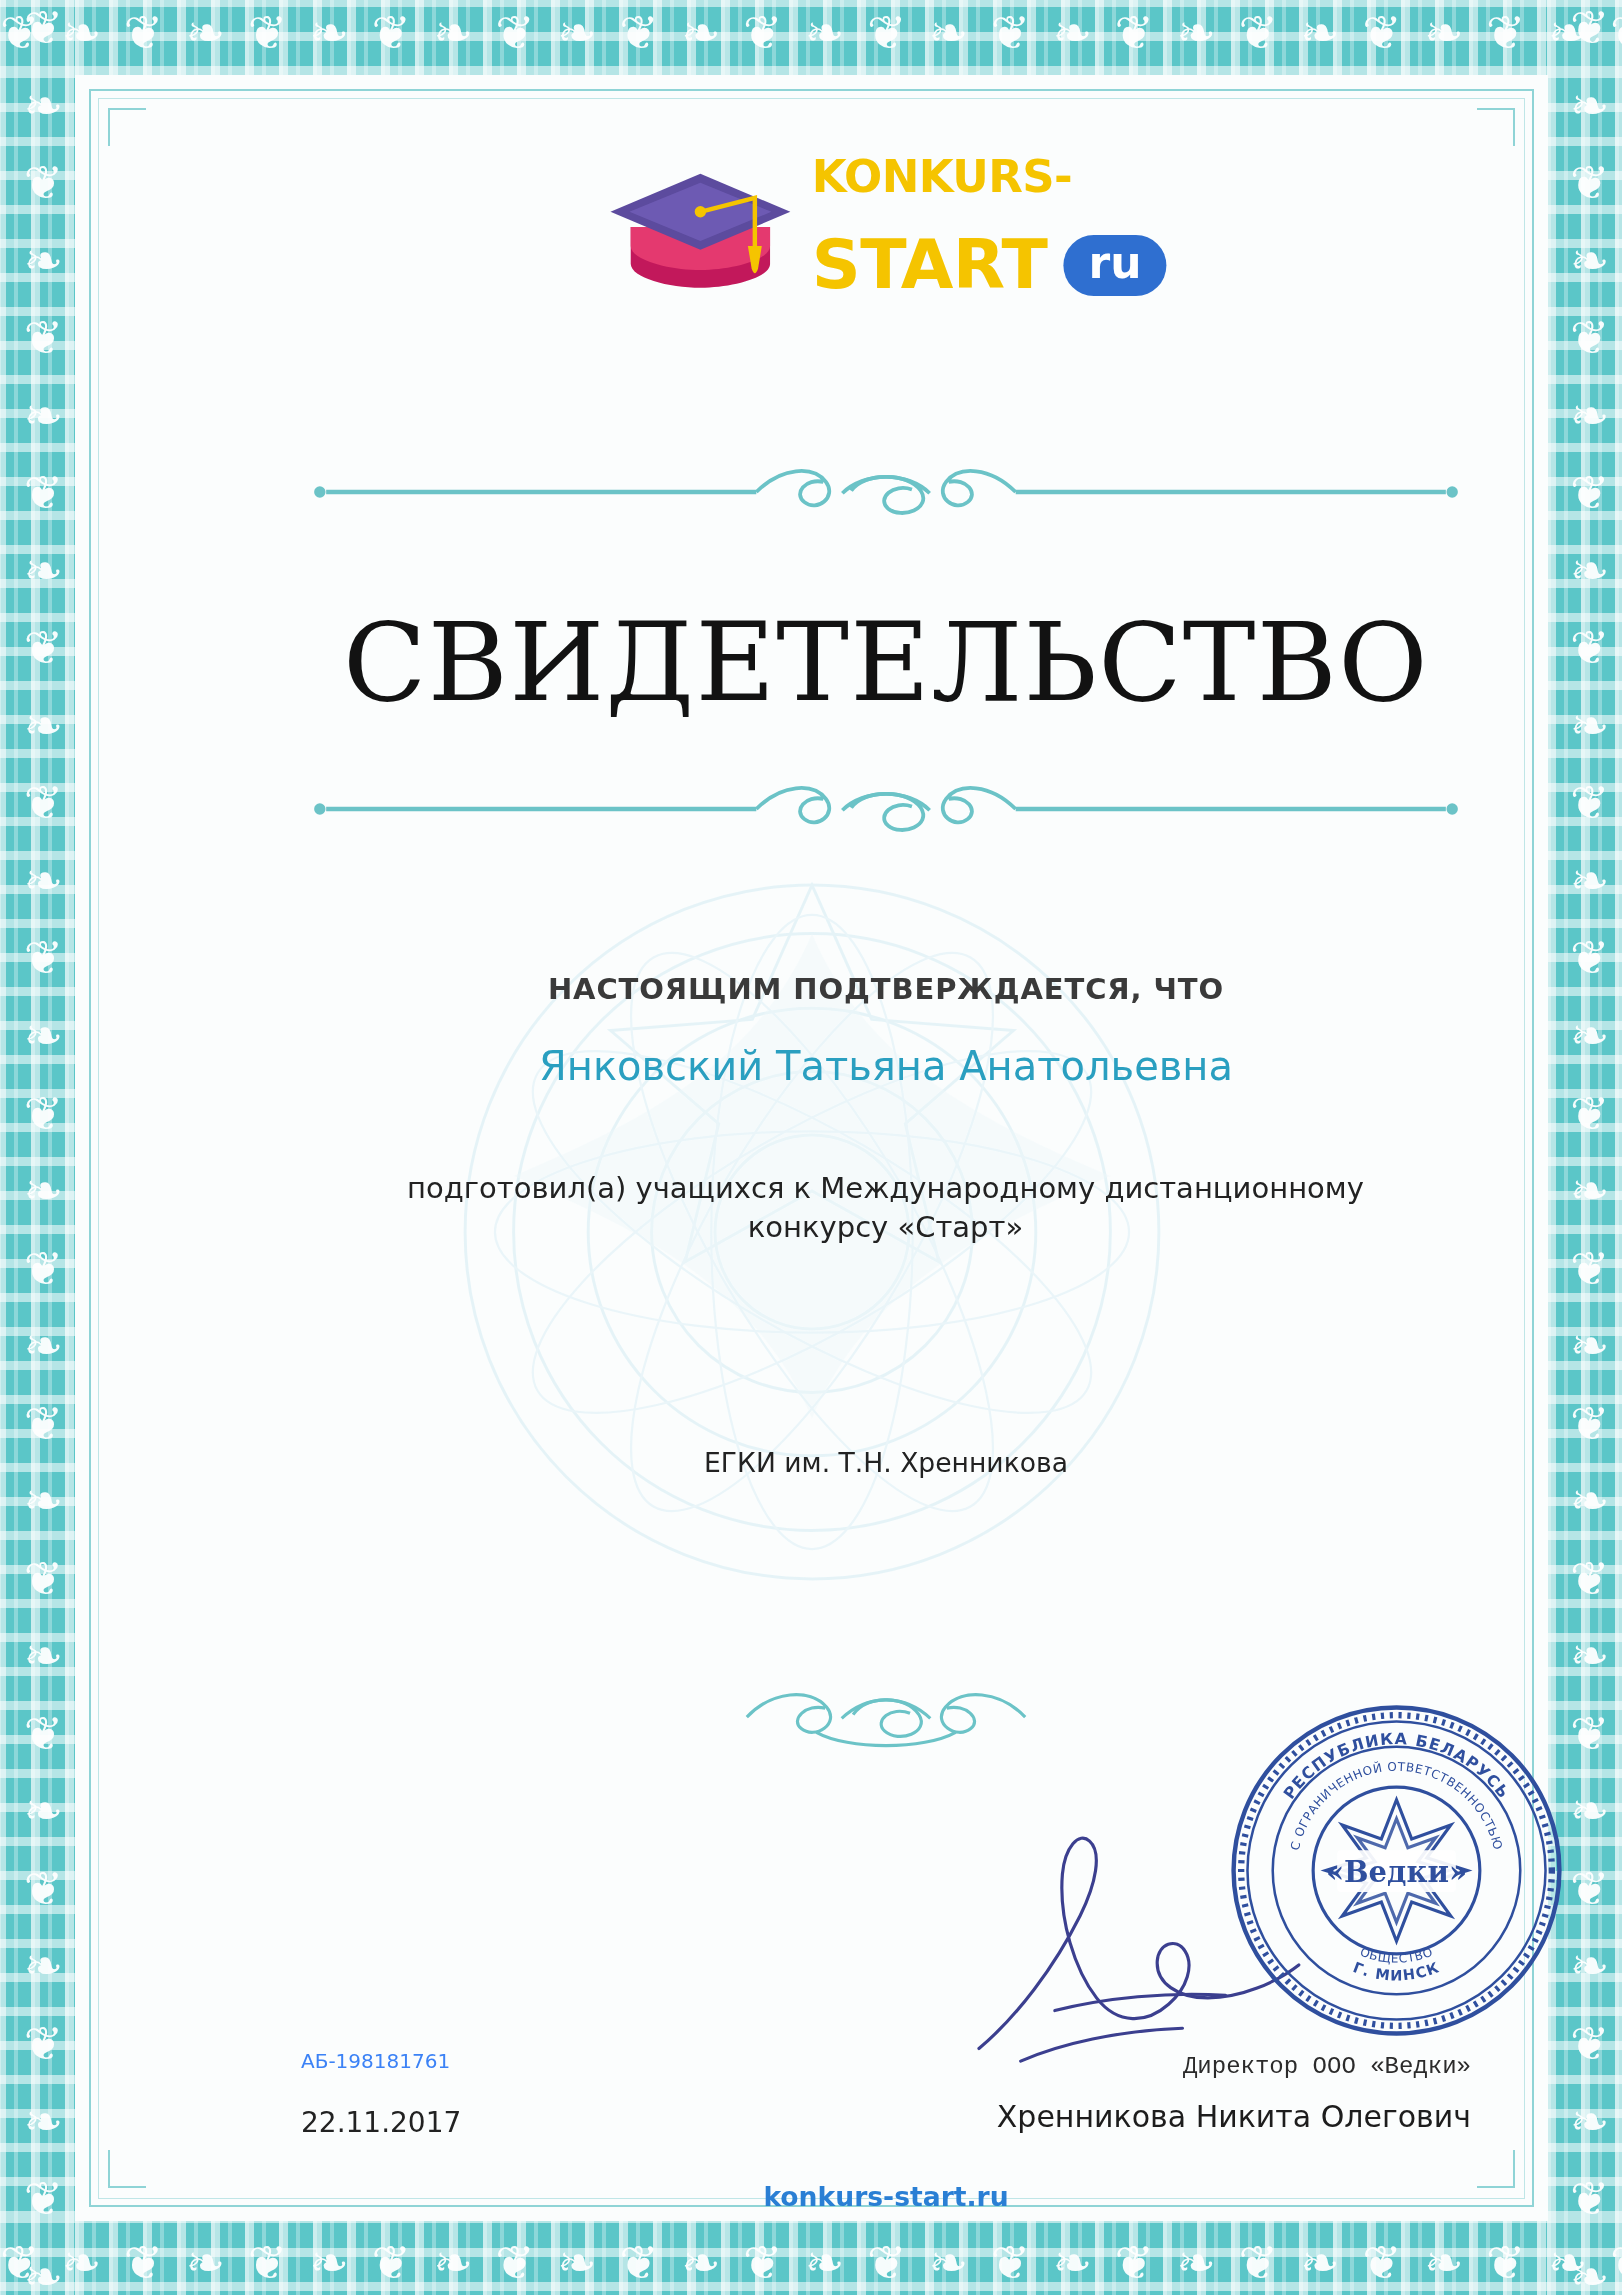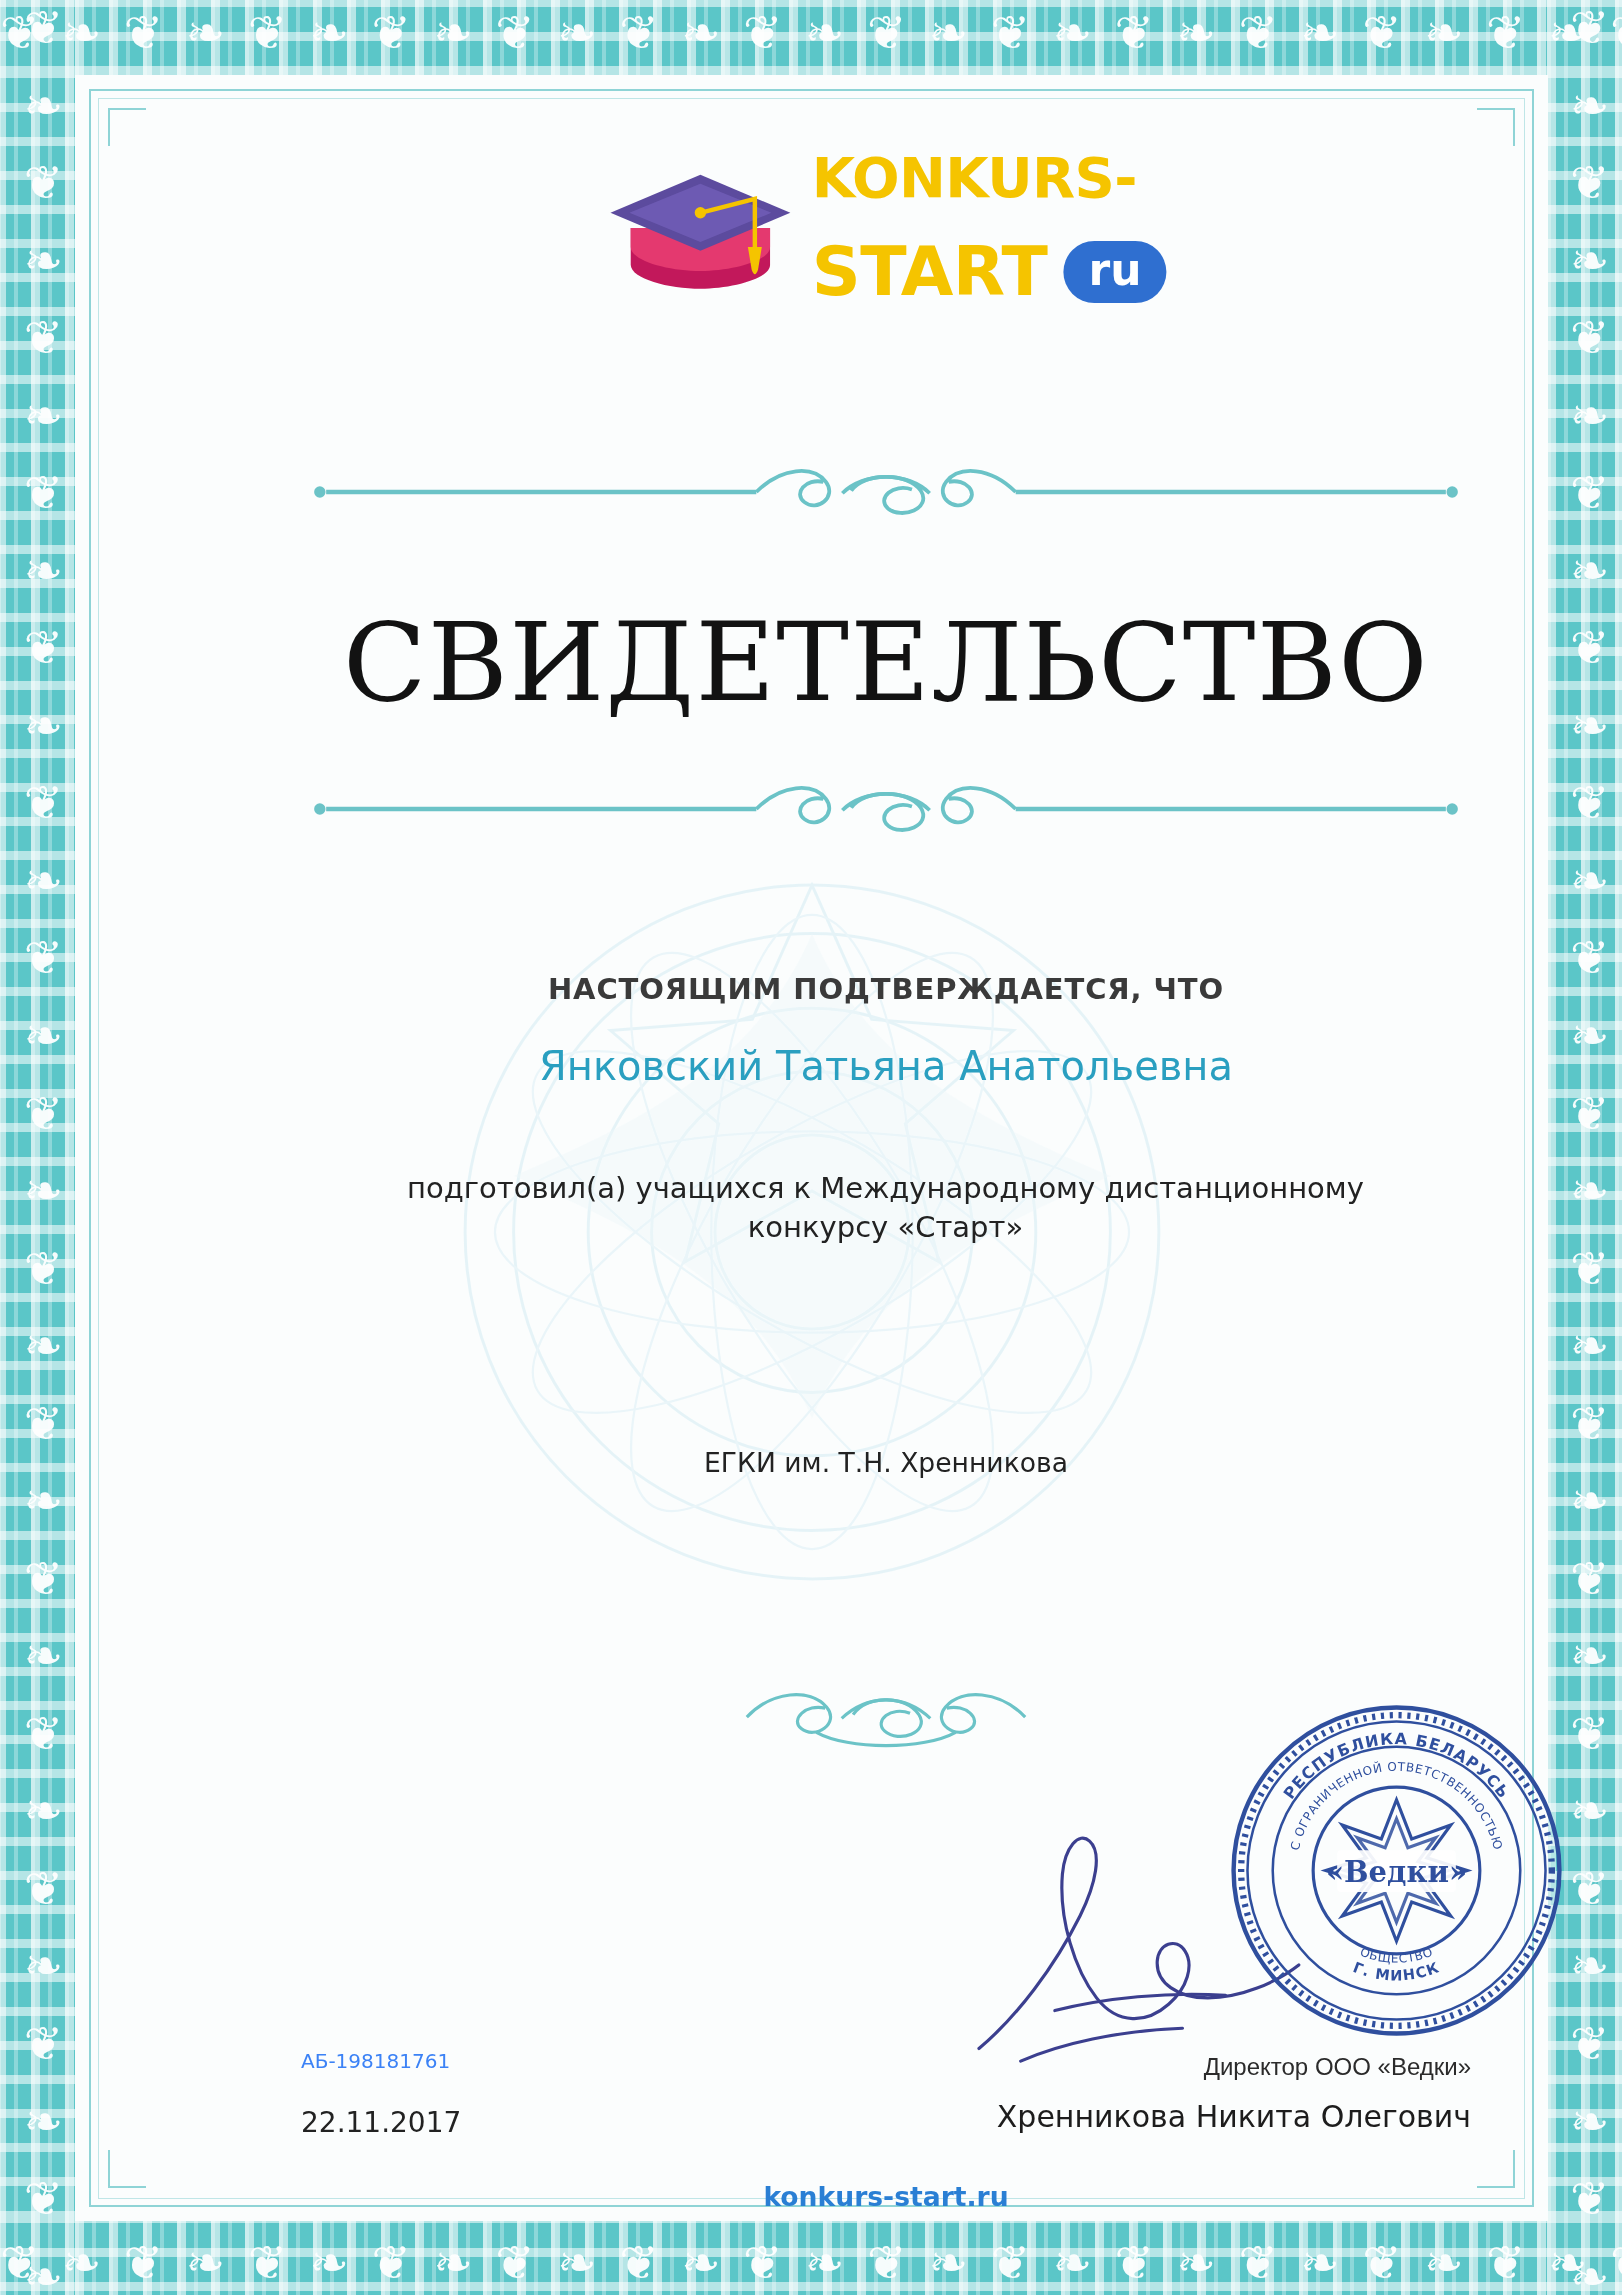--- a/index.html
+++ b/index.html
@@ -141,21 +141,21 @@
   }
   .cap-icon { width: 190px; height: 152px; flex: 0 0 auto; }
   .logo-text {
     display: flex;
     flex-direction: column;
     line-height: 0.98;
   }
   .logo-line1 {
     font-family: "DejaVu Sans", sans-serif;
     font-weight: 700;
-    font-size: 56px;
+    font-size: 45px;
     color: #f5c400;
     letter-spacing: -0.6px;
   }
   .logo-line2row { display: flex; align-items: center; gap: 16.4px; margin-top: 33px; }
   .logo-line2 {
     font-family: "DejaVu Sans", sans-serif;
     font-weight: 700;
     font-size: 68px;
     color: #f5c400;
     letter-spacing: -0.6px;
@@ -285,21 +285,21 @@
     top: 2031px;
     font-family: "DejaVu Sans", sans-serif;
     font-size: 28px;
     color: #222222;
   }
 
   .director-role {
     position: absolute;
     right: 125px;
     top: 1978px;
-    font-family: Liberation Sans, sans-serif;
+    font-family: Liberation Mono, monospace;
     font-size: 24px;
     color: #2b2b2b;
     text-align: right;
     width: 569px;
   }
   .director-name {
     position: absolute;
     right: 125px;
     top: 2024px;
     font-family: "DejaVu Sans", sans-serif;

